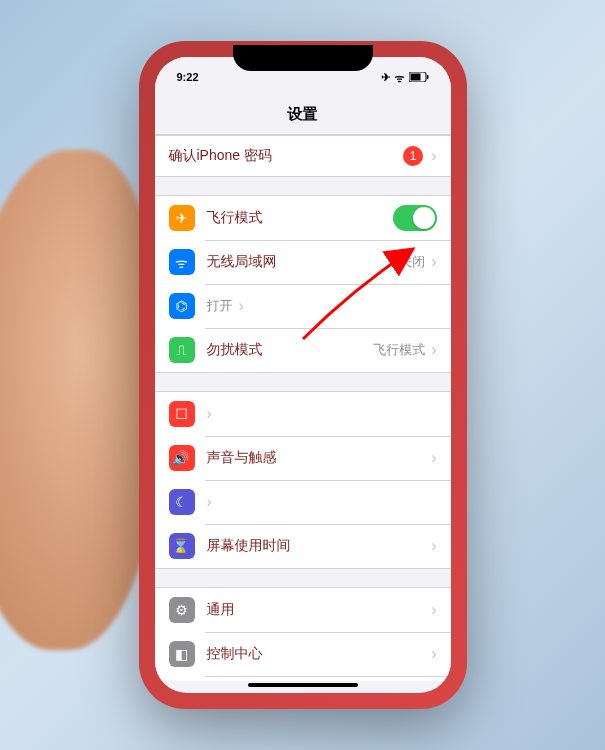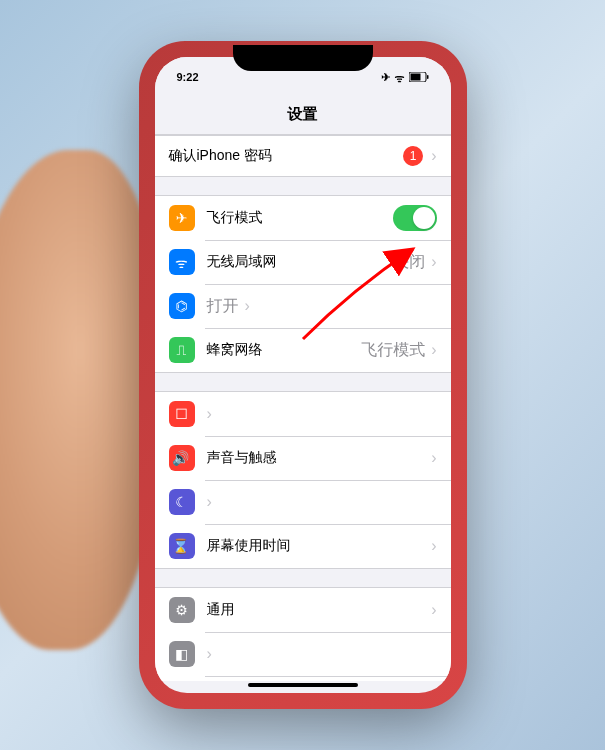--- a/index.html
+++ b/index.html
@@ -111,22 +111,22 @@
       height: 26px;
       border-radius: 6px;
       display: flex;
       align-items: center;
       justify-content: center;
       margin-right: 12px;
       font-size: 14px;
       color: #fff;
       flex-shrink: 0;
     }
-    .label { flex: 1; font-size: 14px; color: #000000; }
-    .detail { font-size: 16px; color: #8e8e93; margin-right: 6px; }
+    .label { flex: 1; font-size: 14px; color: #7f1d1d; }
+    .detail { font-size: 13px; color: #8e8e93; margin-right: 6px; }
     .chevron { color: #c7c7cc; font-size: 16px; }
     .badge {
       width: 20px;
       height: 20px;
       background: #ff3b30;
       border-radius: 50%;
       color: #fff;
       font-size: 12px;
       display: flex;
       align-items: center;
@@ -223,21 +223,21 @@
           <span class="detail">关闭</span>
           <span class="chevron">›</span>
         </div>
         <div class="row">
           <span class="icon ic-blue">⌬</span>
           <span class="detail">打开</span>
           <span class="chevron">›</span>
         </div>
         <div class="row">
           <span class="icon ic-green">⎍</span>
-          <span class="label">蜂窝网络</span>
+          <span class="label">勿扰模式</span>
           <span class="detail">飞行模式</span>
           <span class="chevron">›</span>
         </div>
       </div>
 
       <div class="group">
         <div class="row">
           <span class="icon ic-redlt">☐</span>
           <span class="chevron">›</span>
         </div>
@@ -258,20 +258,21 @@
       </div>
 
       <div class="group">
         <div class="row">
           <span class="icon ic-gray">⚙</span>
           <span class="label">通用</span>
           <span class="chevron">›</span>
         </div>
         <div class="row">
           <span class="icon ic-gray">◧</span>
+          <span class="label">控制中心</span>
           <span class="chevron">›</span>
         </div>
         <div class="row">
           
           
           
         </div>
 
       </div>
 

